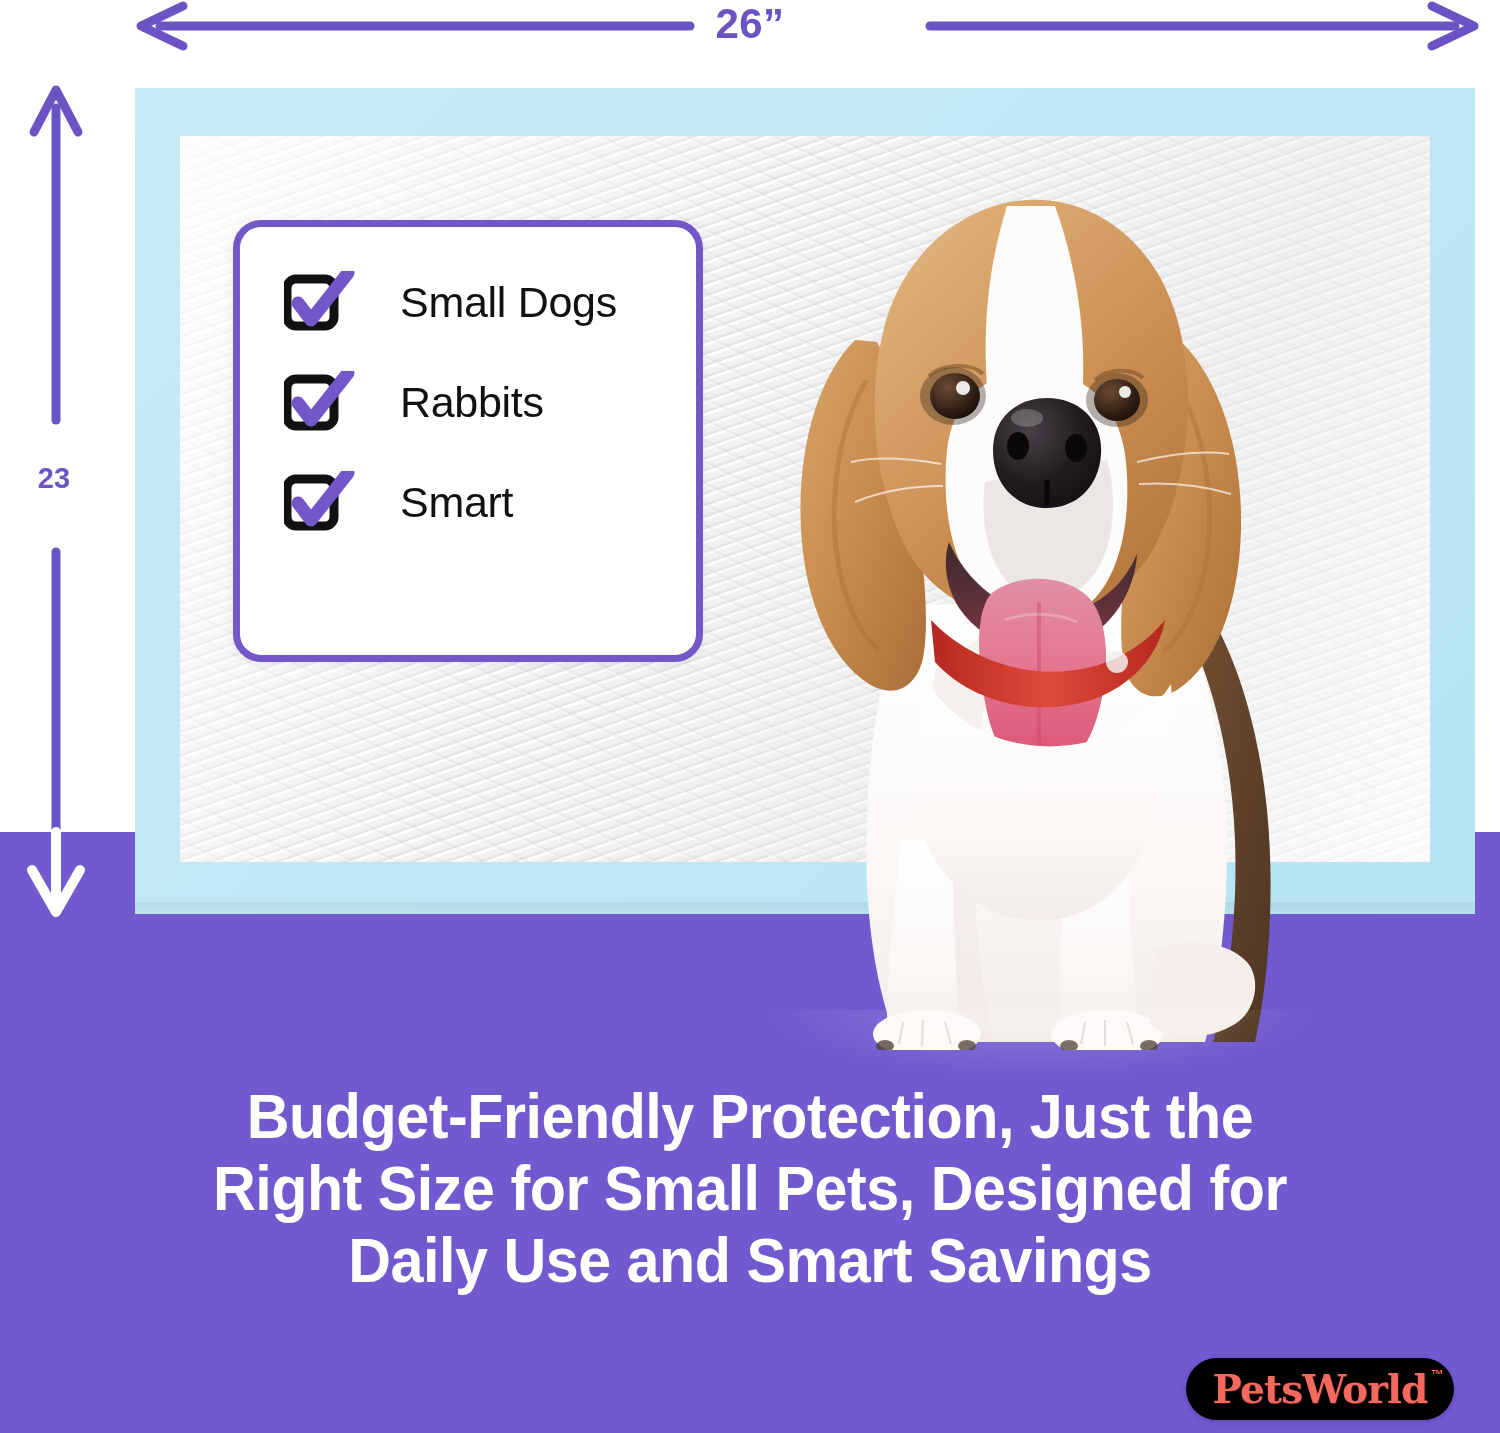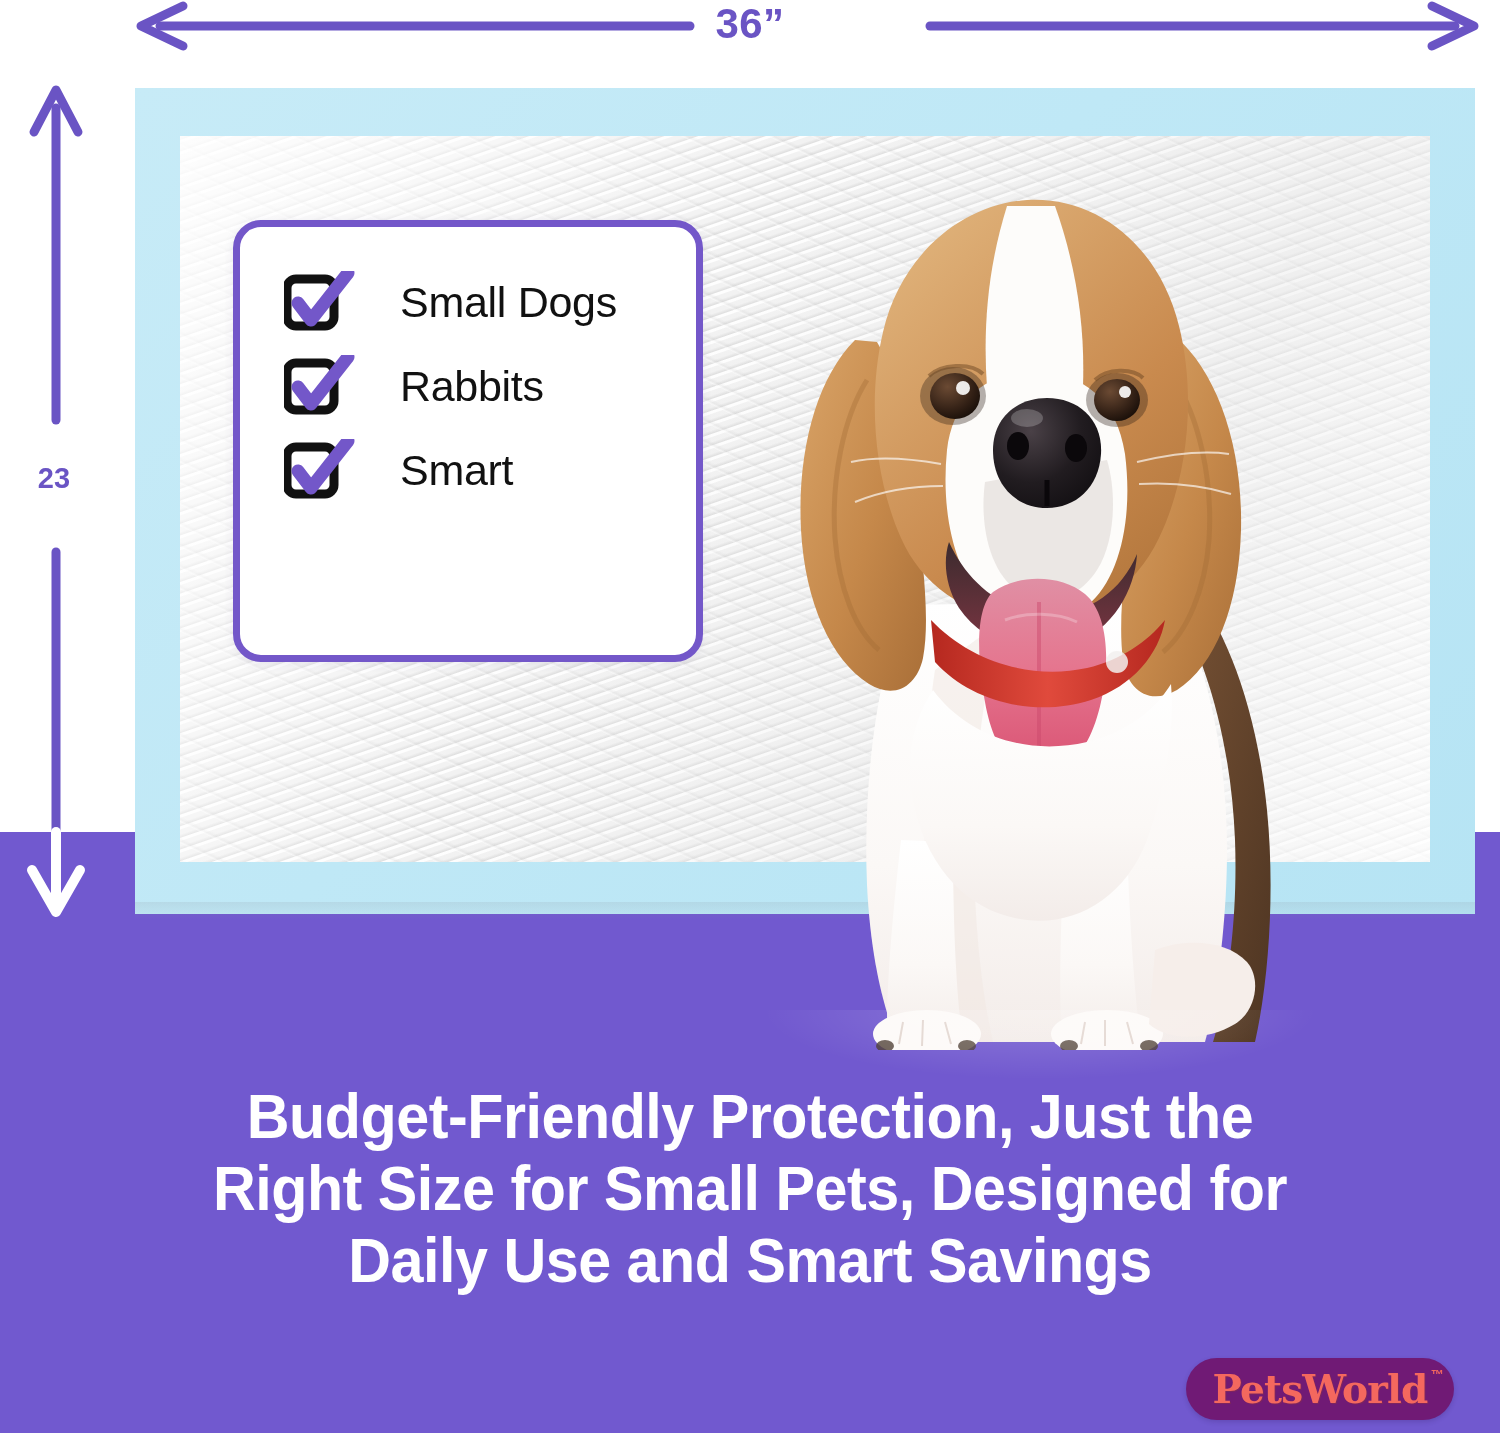--- a/index.html
+++ b/index.html
@@ -82,21 +82,21 @@
   .check-card{
     position:absolute;left:233px;top:220px;width:470px;height:442px;
     background:#ffffff;
     border:7px solid #7357c9;
     border-radius:28px;
     box-sizing:border-box;
     box-shadow:0 2px 10px rgba(90,80,140,.10);
   }
   .check-list{
     position:absolute;left:44px;top:46px;right:20px;
-    display:flex;flex-direction:column;gap:26px;
+    display:flex;flex-direction:column;gap:42px;
   }
   .check-row{display:flex;align-items:center;height:58px;}
   .check-box-wrap{position:relative;width:72px;height:62px;flex:0 0 72px;}
   .check-label{
     font-size:43px;color:#111111;font-weight:400;letter-spacing:-0.3px;
     font-family:"Liberation Sans", sans-serif;
     margin-left:44px;white-space:nowrap;
   }
 
   
@@ -106,21 +106,21 @@
     font-family:"Liberation Sans", sans-serif;
     font-weight:700;font-size:63px;line-height:72px;
     letter-spacing:-0.5px;
     transform:scaleX(.94);transform-origin:center top;
   }
   .tagline .ln{display:block;}
 
   
   .logo-pill{
     position:absolute;left:1186px;top:1358px;width:268px;height:62px;
-    background:#701a75;border-radius:34px;
+    background:#000000;border-radius:34px;
     box-shadow:0 2px 5px rgba(40,20,80,.20);
   }
   .logo-text{
     position:absolute;left:0;top:0;width:268px;height:62px;
     display:flex;align-items:center;justify-content:center;
     font-family:"DejaVu Serif", serif;
     font-weight:700;font-size:39px;color:#f4685e;
     letter-spacing:-0.8px;
     text-shadow:1px 1px 0 rgba(150,60,55,.35);
   }
@@ -296,21 +296,21 @@
 
   <div class="dim-h">
     <svg width="1500" height="56" viewBox="0 0 1500 56">
       <g stroke="#6a54c4" stroke-width="9" fill="none" stroke-linecap="round" stroke-linejoin="round">
         <path d="M160 26 L690 26"></path>
         <path d="M183 6 L141 26 L183 46"></path>
         <path d="M930 26 L1455 26"></path>
         <path d="M1432 6 L1474 26 L1432 46"></path>
       </g>
     </svg>
-    <div class="dim-label-h">36”</div>
+    <div class="dim-label-h">26”</div>
   </div>
 
   <div class="dim-v">
     <svg width="125" height="860" viewBox="0 0 125 860">
       <g stroke="#6a54c4" stroke-width="9" fill="none" stroke-linecap="round" stroke-linejoin="round">
         <path d="M56 38 L56 350"></path>
         <path d="M34 62 L56 20 L78 62"></path>
       </g>
       <g stroke="#6a54c4" stroke-width="9" fill="none" stroke-linecap="round" stroke-linejoin="round">
         <path d="M56 482 L56 762"></path>

